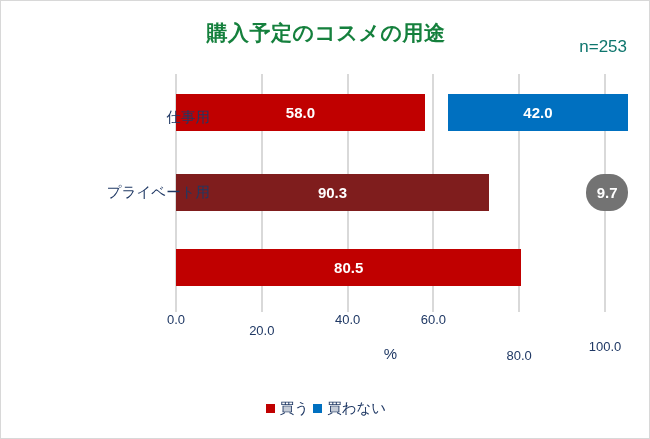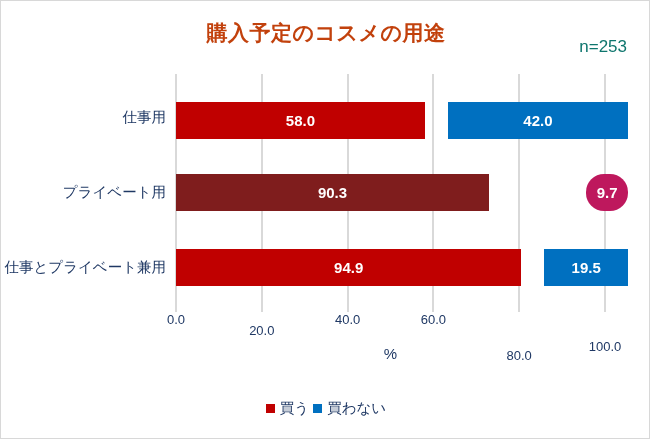--- a/index.html
+++ b/index.html
@@ -22,21 +22,21 @@
 
   
   #chart-title {
     position: absolute;
     left: 0;
     top: 18px;
     width: 650px;
     text-align: center;
     font-size: 21px;
     font-weight: bold;
-    color: #c2410c;
+    color: #15803d;
     letter-spacing: 0.5px;
     white-space: nowrap;
   }
   #sample-size {
     position: absolute;
     right: 22px;
     top: 36px;
     font-size: 17px;
     color: #0f766e;
     font-weight: normal;
@@ -87,20 +87,21 @@
   
   .cat-label {
     position: absolute;
     right: 660px;
     text-align: right;
     font-size: 14.5px;
     color: #1f3864;
     white-space: nowrap;
     line-height: 37px;
     height: 37px;
+    padding-left: 44px;
   }
 
   
   .xtick {
     position: absolute;
     top: 311px;
     font-size: 13px;
     color: #1f3864;
     text-align: center;
     white-space: nowrap;
@@ -151,61 +152,57 @@
   <div id="chart-title">購入予定のコスメの用途</div>
   <div id="sample-size">n=253</div>
 
   <div id="plot-area">
       <div class="gridline" style="left: -1px;"></div>
       <div class="gridline" style="left: 84.8px;"></div>
       <div class="gridline" style="left: 170.6px;"></div>
       <div class="gridline" style="left: 256.4px;"></div>
       <div class="gridline" style="left: 342.2px;"></div>
       <div class="gridline" style="left: 428px;"></div>
-      <div class="bar-row" style="top: 28px;">
+      <div class="bar-row" style="top: 20px;">
         <div class="bar-seg red" style="left: 0px; width: 248.82px; background: rgb(192, 0, 0);">
           <span class="bar-label">58.0</span>
         </div>
         <div class="bar-seg blue" style="left: 248.82px; width: 180.18px; background: rgb(0, 112, 192);">
           <span class="bar-label">42.0</span>
         </div>
       </div>
       <div class="bar-row" style="top: 100px;">
         <div class="bar-seg red" style="left: 0px; width: 313px; background: #7f1d1d;">
           <span class="bar-label">90.3</span>
         </div>
-        <div class="bar-seg blue" style="left: 387.387px; width: 41.613px; background: #be185d; border-radius: 18px;">
+        <div class="bar-seg blue" style="left: 387.387px; width: 41.613px; background: #737373; border-radius: 18px;">
           <span class="bar-label">9.7</span>
         </div>
       </div>
       <div class="bar-row" style="top: 175px;">
         <div class="bar-seg red" style="left: 0px; width: 345.345px; background: rgb(192, 0, 0);">
-          <span class="bar-label">94.9</span>
-        </div>
-        <div class="bar-seg blue" style="left: 345.345px; width: 83.655px; background: rgb(0, 112, 192);">
-          <span class="bar-label">19.5</span>
+          <span class="bar-label">80.5</span>
         </div>
       </div>
     </div>
 
   <div id="xaxis-title">%</div>
 
   <div id="legend">
       <div class="legend-item">
         <span class="legend-swatch" style="background: rgb(192, 0, 0);"></span>
         <span class="legend-text">買う</span>
       </div>
       <div class="legend-item">
         <span class="legend-swatch" style="background: rgb(0, 112, 192);"></span>
         <span class="legend-text">買わない</span>
       </div>
     </div>
 
 <div class="cat-label" style="top: 98px; left: 0px; right: auto; width: 165px; position: absolute;">仕事用</div>
     <div class="cat-label" style="top: 173px; left: 0px; right: auto; width: 165px; position: absolute;">プライベート用</div>
-    <div class="cat-label" style="top: 248px; left: 0px; right: auto; width: 165px; position: absolute;">仕事とプライベート兼用</div>
     <div class="xtick" style="left: 175px;">0.0</div>
     <div class="xtick" style="left: 260.8px; margin-top: 11px;">20.0</div>
     <div class="xtick" style="left: 346.6px;">40.0</div>
     <div class="xtick" style="left: 432.4px;">60.0</div>
     <div class="xtick" style="left: 518.2px; margin-top: 36px;">80.0</div>
     <div class="xtick" style="left: 604px; margin-top: 27px;">100.0</div>
   </div>
 
 </body></html>

